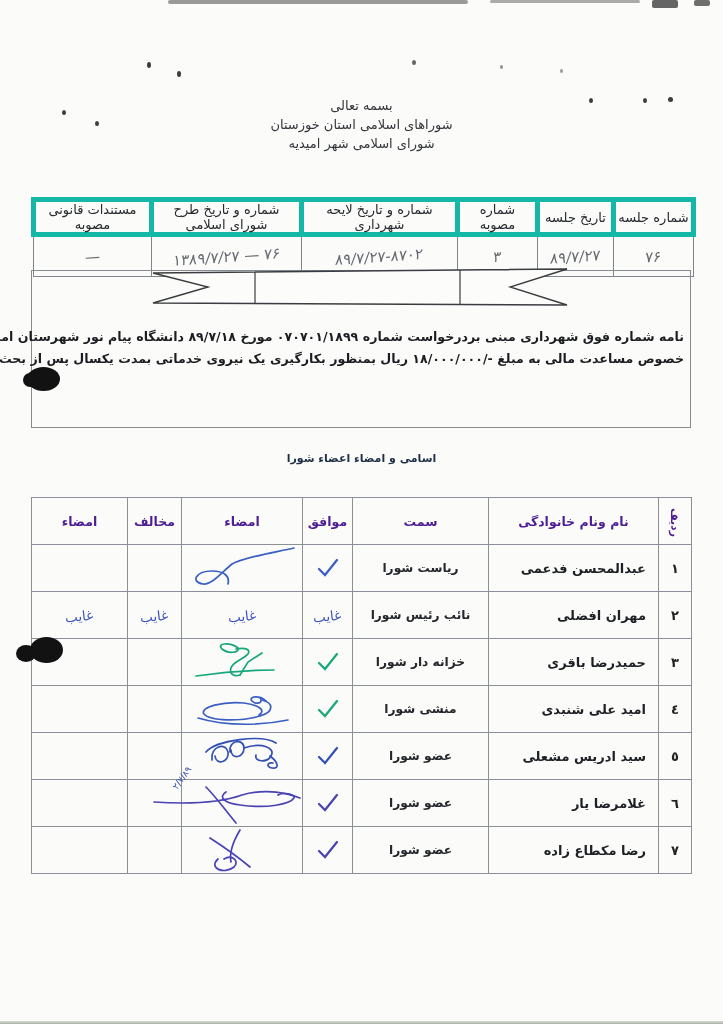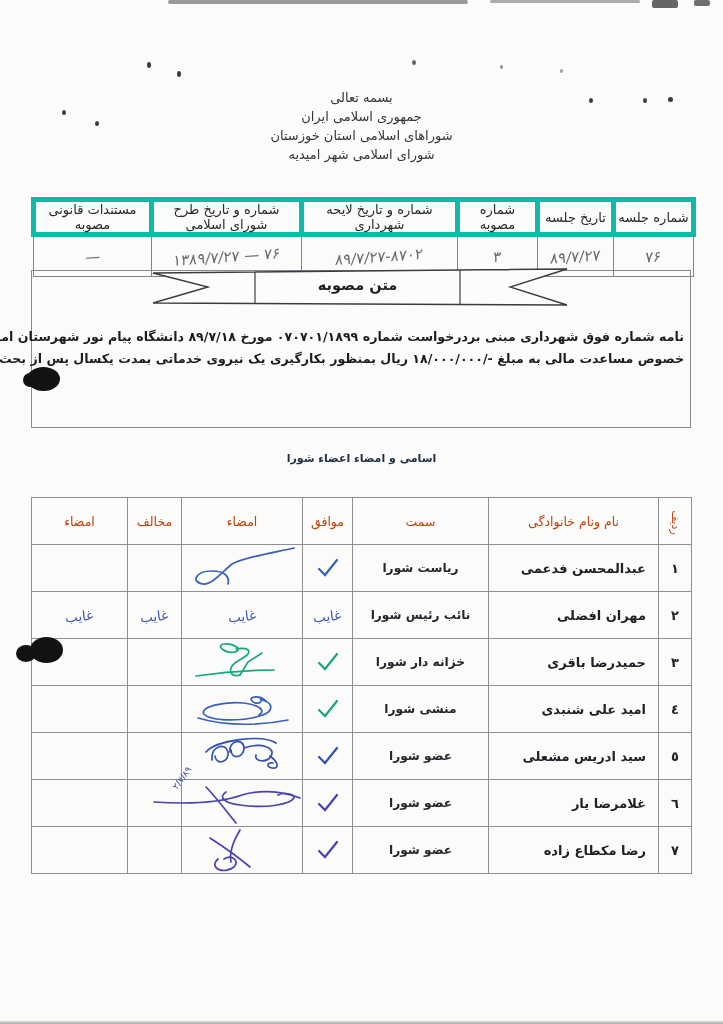--- a/index.html
+++ b/index.html
@@ -9,21 +9,21 @@
     font-family:"DejaVu Sans","Liberation Sans",sans-serif;
     color:#222;
   }
   .page-edge-bottom{position:absolute;left:0;bottom:0;width:723px;height:3px;
     background:linear-gradient(to bottom,#d8dbd6,#aab0a8);}
   
   .smear{position:absolute;background:#4c4c4c;opacity:.55;border-radius:2px;filter:blur(.6px);}
   .dot{position:absolute;background:#3c3c3c;border-radius:50%;}
   .punch{position:absolute;background:#121212;border-radius:50%;}
   
-  .header-block{position:absolute;top:88px;left:0;width:723px;text-align:center;direction:rtl;}
+  .header-block{position:absolute;top:96px;left:0;width:723px;text-align:center;direction:rtl;}
   .header-line{font-size:13px;line-height:19px;color:#33363a;}
   
   table{border-collapse:collapse;table-layout:fixed;}
   .info-table{position:absolute;left:31px;top:197px;width:660px;direction:rtl;}
   .info-table th{border:5px solid #14b8a6;font-size:13px;font-weight:normal;height:26px;
     color:#26292d;padding:0 2px;}
   .info-table td{border:1px solid #80858b;height:37px;text-align:center;vertical-align:middle;}
   .hand{display:inline-block;direction:ltr;unicode-bidi:bidi-override;
     color:#666a70;font-size:15px;transform:rotate(-4deg) skewX(-8deg);letter-spacing:1px;}
   
@@ -34,21 +34,21 @@
   
   .body-box{position:absolute;left:31px;top:270px;width:658px;height:156px;
     border:1px solid #868b90;background:transparent;}
   .body-text{position:absolute;left:38px;top:326px;width:646px;direction:rtl;text-align:right;}
   .body-text div{font-size:12.6px;font-weight:bold;line-height:22px;color:#1b1d20;white-space:nowrap;}
   
   .section-title{position:absolute;top:452px;left:0;width:723px;text-align:center;
     font-size:11px;font-weight:bold;color:#1e2f45;direction:rtl;}
   
   .members-table{position:absolute;left:31px;top:497px;width:660px;direction:rtl;}
-  .members-table th{border:1px solid #8a9096;font-size:12.5px;font-weight:normal;color:#c2410c;
+  .members-table th{border:1px solid #8a9096;font-size:12.5px;font-weight:bold;color:#4c1d95;
     height:46px;padding:0 2px;}
   .members-table td{border:1px solid #8a9096;height:46px;vertical-align:middle;padding:0;
     position:relative;margin-left:26px;}
   .members-table td.c-num{text-align:center;font-size:13px;font-weight:bold;}
   .members-table td.c-name{text-align:right;padding-right:12px;font-size:13px;font-weight:bold;color:#1d2024;}
   .members-table td.c-pos{text-align:center;font-size:12.2px;font-weight:bold;color:#24272b;}
   .members-table td.c-mid{text-align:center;overflow:visible;}
   .rotate-head span{display:inline-block;transform:rotate(90deg);font-size:11px;}
   .absent{display:inline-block;font-size:13.5px;transform:rotate(-6deg);font-weight:500;}
   .sig-svg{display:block;margin:0 auto;overflow:visible;}
@@ -67,21 +67,20 @@
 <div class="dot" style="left:177px;top:71px;width:4px;height:6px;"></div>
 <div class="dot" style="left:412px;top:60px;width:4px;height:5px;opacity:.8;"></div>
 <div class="dot" style="left:500px;top:65px;width:3px;height:4px;opacity:.55;"></div>
 <div class="dot" style="left:560px;top:69px;width:3px;height:4px;opacity:.5;"></div>
 <div class="dot" style="left:589px;top:98px;width:4px;height:5px;"></div>
 <div class="dot" style="left:643px;top:98px;width:4px;height:5px;"></div>
 <div class="dot" style="left:668px;top:97px;width:5px;height:5px;"></div>
 
 <div class="header-block">
   <div class="header-line">بسمه تعالی</div>
-  <div class="header-line">جمهوری اسلامی ایران</div>
   <div class="header-line">شوراهای اسلامی استان خوزستان</div>
   <div class="header-line">شورای اسلامی شهر امیدیه</div>
 </div>
 
 <table class="info-table">
   <colgroup>
       <col style="width: 80px;">
       <col style="width: 76px;">
       <col style="width: 80px;">
       <col style="width: 156px;">
@@ -111,21 +110,20 @@
 </table>
 
 <div class="body-box"></div>
 
 <div class="banner">
   <svg width="420" height="44" viewBox="0 0 420 44">
     <polygon points="3,7 417,3 360,21 417,39 3,37 58,21" fill="#fcfcfb" stroke="#3a3d40" stroke-width="1.4"></polygon>
     <line x1="105" y1="6" x2="105" y2="37" stroke="#3a3d40" stroke-width="1.2"></line>
     <line x1="310" y1="4" x2="310" y2="38" stroke="#3a3d40" stroke-width="1.2"></line>
   </svg>
-  <div class="banner-label">متن مصوبه</div>
 </div>
 
 <div class="body-text">
   <div>نامه شماره فوق شهرداری مبنی بردرخواست شماره ۰۷۰۷۰۱/۱۸۹۹ مورخ ۸۹/۷/۱۸ دانشگاه پیام نور شهرستان امیدیه در</div>
   <div>خصوص مساعدت مالی به مبلغ -/۱۸/۰۰۰/۰۰۰ ریال بمنظور بکارگیری یک نیروی خدماتی بمدت یکسال پس از بحث و بررسی</div>
 </div>
 
 <div class="section-title">اسامی و امضاء اعضاء شورا</div>
 
 <table class="members-table">

